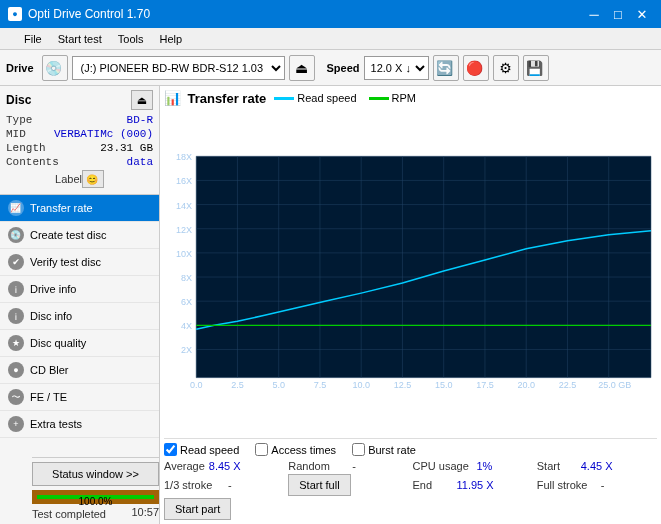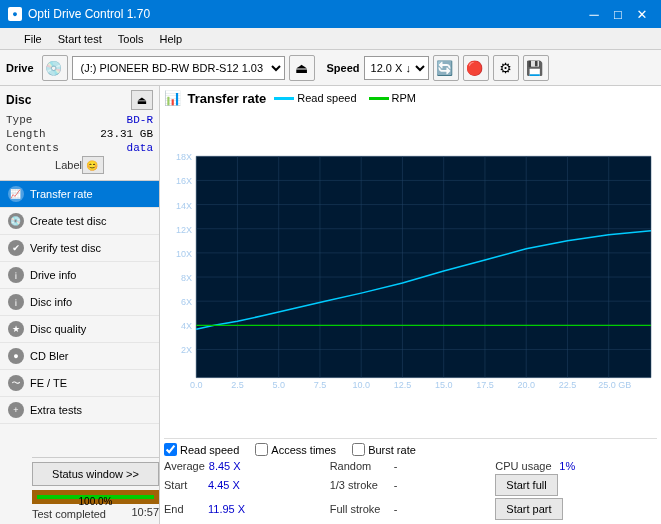--- a/index.html
+++ b/index.html
@@ -210,21 +210,21 @@
     
     .chart-footer {
       border-top: 1px solid #ddd;
       padding-top: 4px;
     }
     .checkboxes-row {
       display: flex; gap: 16px; margin-bottom: 4px; font-size: 11px;
     }
     .checkbox-item { display: flex; align-items: center; gap: 3px; cursor: pointer; }
     .stats-grid {
-      display: grid; grid-template-columns: 1fr 1fr 1fr; gap: 2px 4px;
+      display: grid; grid-template-columns: 1fr 1fr 1fr 1fr; gap: 2px 4px;
       font-size: 11px;
     }
     .stat-row { display: flex; gap: 4px; align-items: center; }
     .stat-label { color: #333; min-width: 40px; }
     .stat-value { color: #0000cc; min-width: 40px; }
     .stat-label2 { color: #333; min-width: 60px; }
     .stat-value2 { color: #333; min-width: 30px; }
     .start-btn {
       height: 22px;
       padding: 0 10px;
@@ -283,20 +283,24 @@
     <div class="disc-panel">
       <div class="disc-header">
         <span class="disc-title">Disc</span>
         <button class="disc-eject-btn">⏏</button>
       </div>
       <div class="disc-row">
         <span class="disc-key">Type</span>
         <span class="disc-val">BD-R</span>
       </div>
       <div class="disc-row">
+        <span class="disc-key">MID</span>
+        <span class="disc-val">VERBATIMc (000)</span>
+      </div>
+      <div class="disc-row">
         <span class="disc-key">Length</span>
         <span class="disc-val-black">23.31 GB</span>
       </div>
       <div class="disc-row">
         <span class="disc-key">Contents</span>
         <span class="disc-val">data</span>
       </div>
       <div class="disc-label-row">
         <span class="disc-key">Label</span>
         <button class="label-icon-btn">😊</button>

